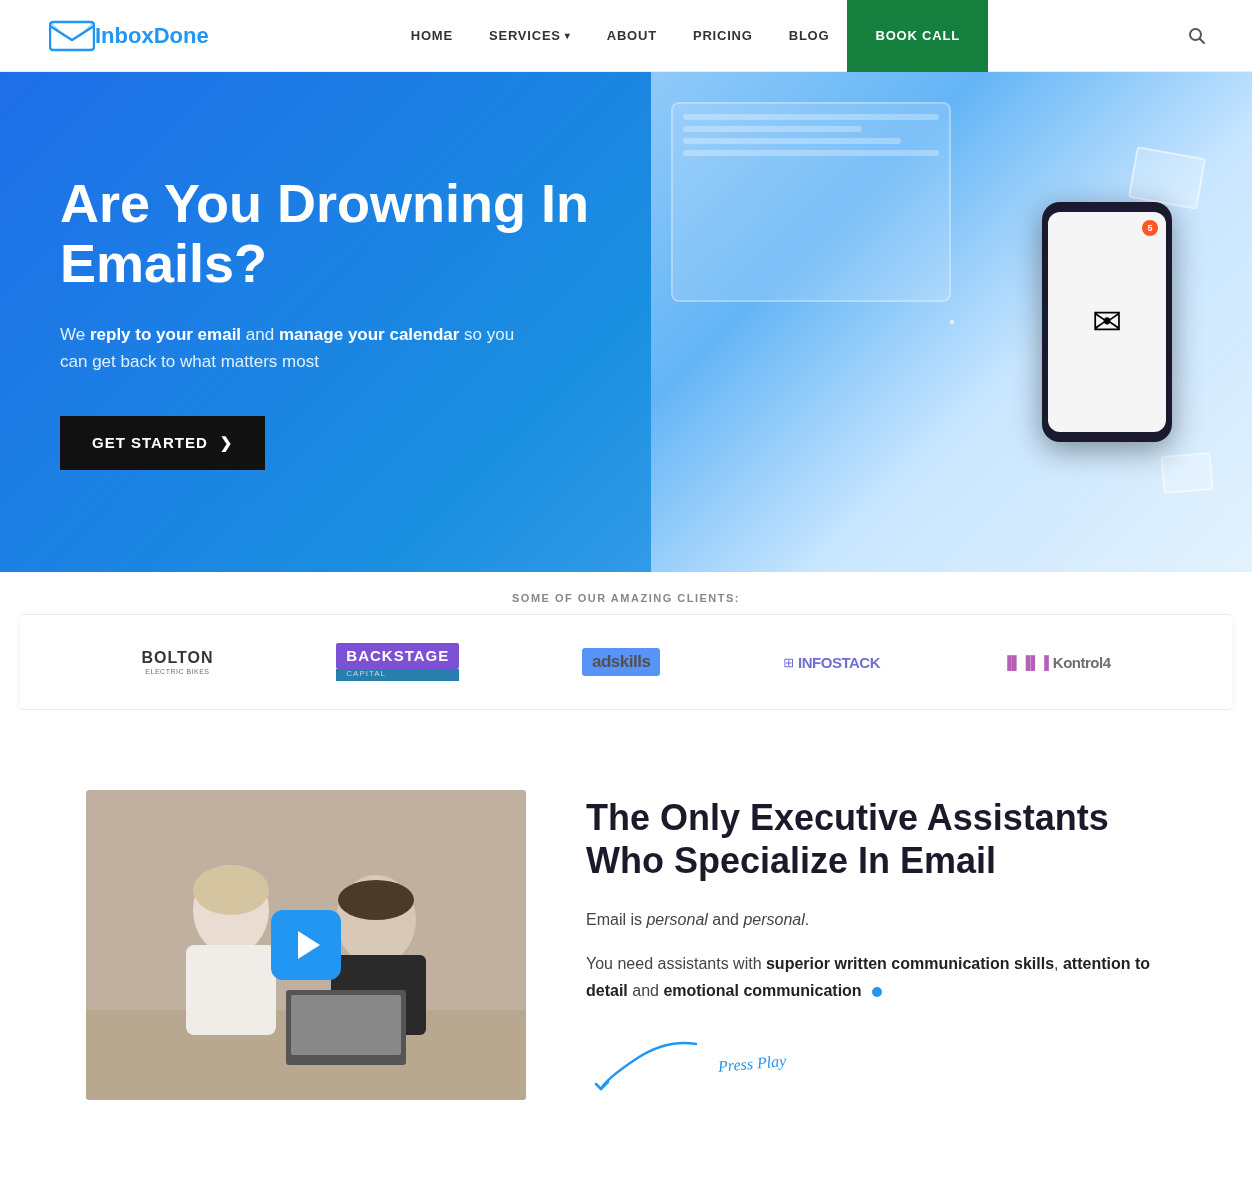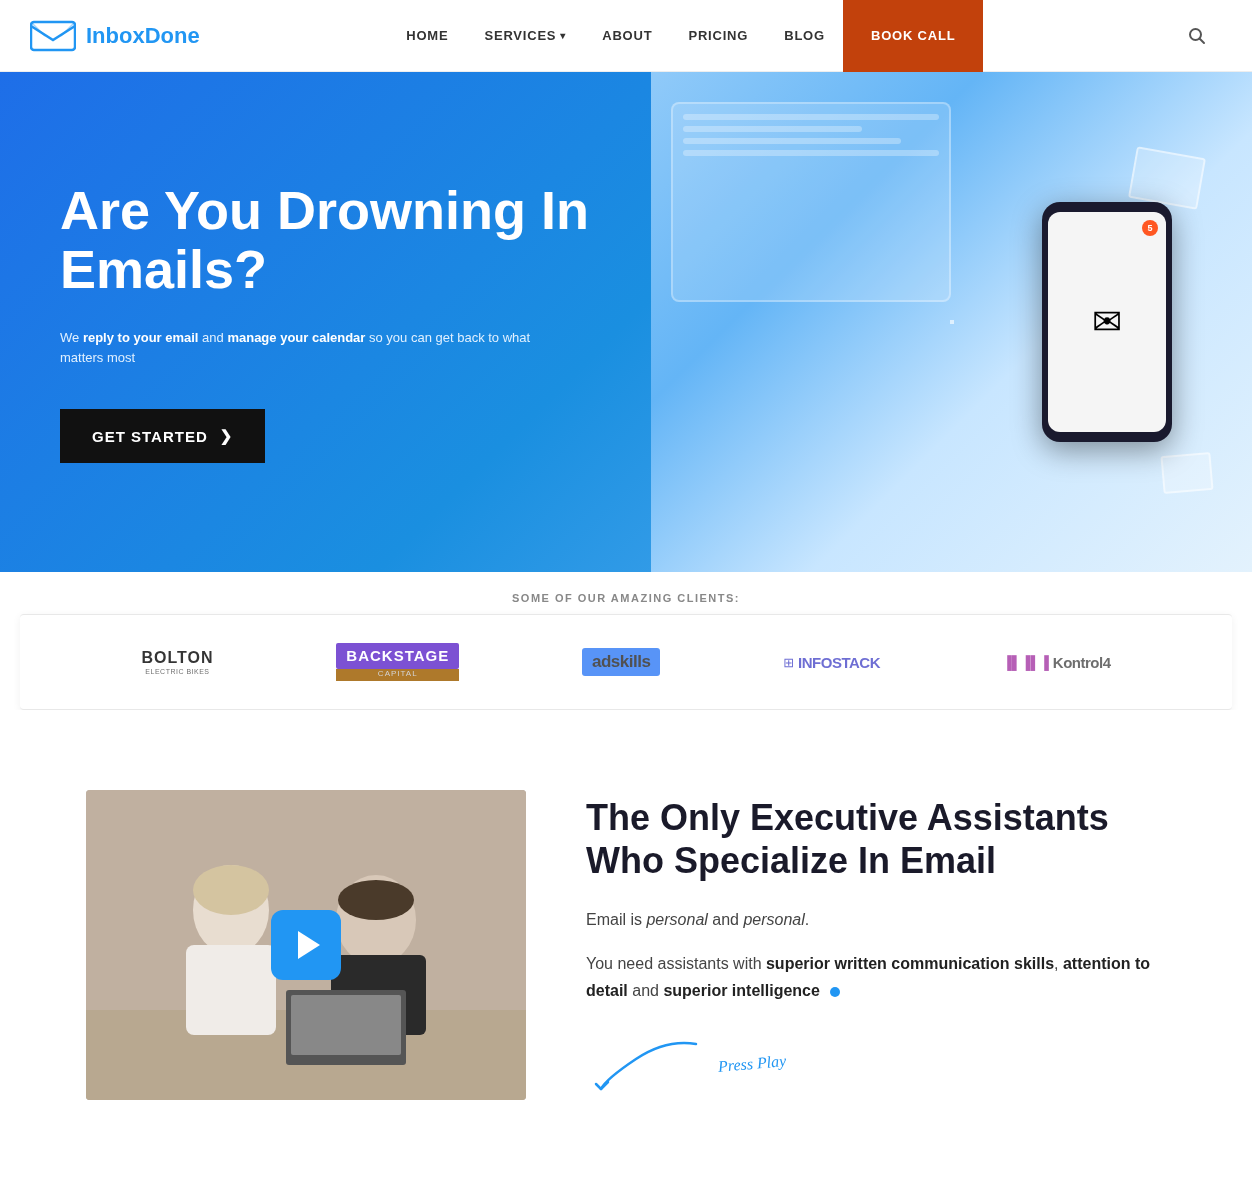--- a/index.html
+++ b/index.html
@@ -13,22 +13,22 @@
       padding: 0 30px;
       height: 72px;
       background: #fff;
       border-bottom: 1px solid #eee;
       position: relative;
       z-index: 10;
     }
     .navbar-logo {
       display: flex;
       align-items: center;
-      gap: 10px;
       text-decoration: none;
+      margin-left: 19px;
     }
     .logo-icon {
       width: 46px;
       height: 36px;
     }
     .logo-text {
       font-size: 22px;
       font-weight: 700;
       color: #222;
     }
@@ -51,21 +51,21 @@
       letter-spacing: 0.8px;
       color: #333;
       text-decoration: none;
       text-transform: uppercase;
     }
     .services-arrow {
       font-size: 10px;
       margin-left: 4px;
     }
     .navbar-nav .book-call a {
-      background: #c2410c;
+      background: #15803d;
       color: #fff;
       height: 72px;
       padding: 0 28px;
     }
     .search-btn {
       background: none;
       border: none;
       cursor: pointer;
       padding: 0 16px;
       height: 72px;
@@ -93,21 +93,21 @@
       z-index: 2;
     }
     .hero-title {
       font-size: 54px;
       font-weight: 900;
       color: #fff;
       line-height: 1.1;
       margin-bottom: 28px;
     }
     .hero-subtitle {
-      font-size: 13px;
+      font-size: 17px;
       color: #e0f0ff;
       line-height: 1.6;
       margin-bottom: 40px;
       max-width: 480px;
     }
     .hero-subtitle strong {
       color: #fff;
       font-weight: 800;
     }
     .hero-cta {
@@ -279,22 +279,21 @@
       color: #fff;
       font-size: 15px;
       font-weight: 900;
       letter-spacing: 1px;
     }
     .backstage-sub {
       font-size: 8px;
       color: #ccc;
       letter-spacing: 1px;
       display: block;
-      text-align: center;
-      background: #a16207;
+      background: #0369a1;
       padding: 0 10px 3px;
     }
     .adskills-logo {
       background: #3b82f6;
       padding: 4px 10px;
       border-radius: 3px;
     }
     .adskills-logo .client-logo-text {
       color: #333;
       font-size: 17px;
@@ -571,21 +570,21 @@
     </div>
 
     <div class="about-text">
       <h2 class="about-title">The Only Executive Assistants Who Specialize In Email</h2>
 
       <p class="about-desc">
         <span>Email is </span><em>personal</em><span> and </span><em>personal</em><span>.</span>
       </p>
 
       <p class="about-desc">
-        <span>You need assistants with </span><strong>superior written communication skills</strong><span>, </span><strong>attention to detail</strong><span> and </span><strong>superior intelligence</strong>
+        <span>You need assistants with </span><strong>superior written communication skills</strong><span>, </span><strong>attention to detail</strong><span> and </span><strong>emotional communication</strong>
         <span class="blue-dot"></span>
       </p>
 
       <div class="press-play-annotation">
         <svg class="arrow-svg" viewBox="0 0 120 60">
           <path d="M110 10 Q80 5 50 25 Q20 45 15 55" stroke="#2196f3" stroke-width="2.5" fill="none" stroke-linecap="round"></path>
           <path d="M10 50 L15 55 L22 48" stroke="#2196f3" stroke-width="2.5" fill="none" stroke-linecap="round" stroke-linejoin="round"></path>
         </svg>
         <span class="press-play-text">Press Play</span>
       </div>

